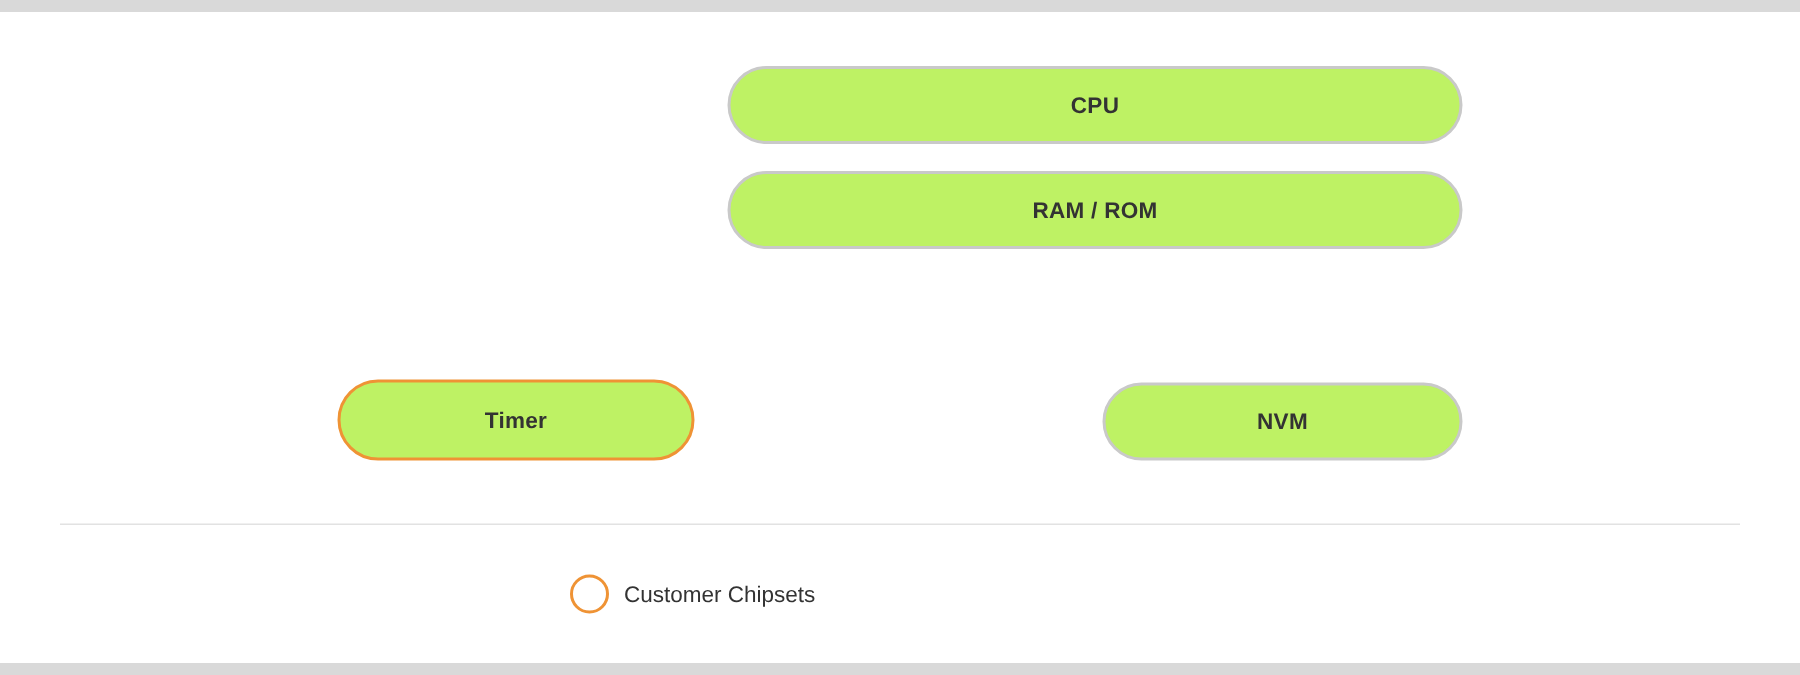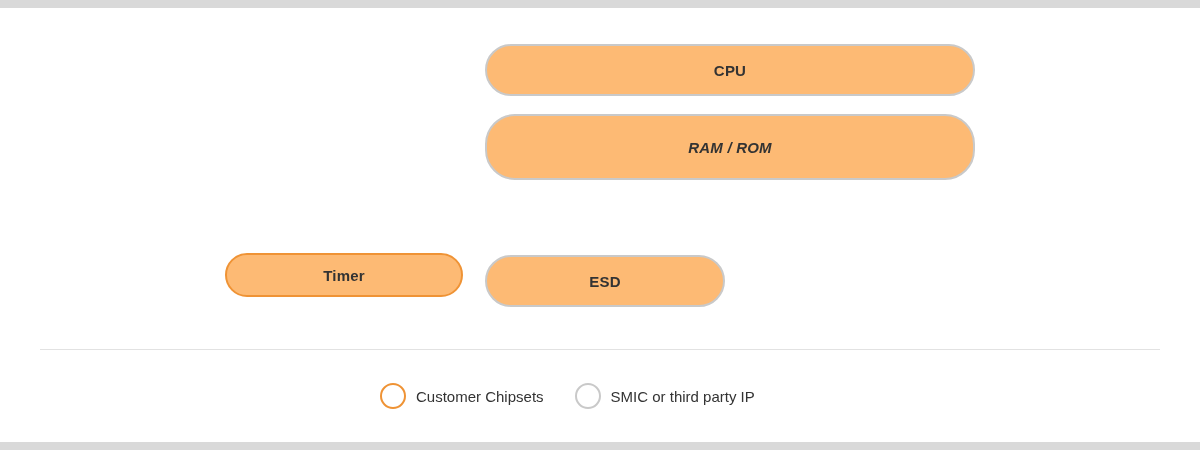--- a/index.html
+++ b/index.html
@@ -23,55 +23,55 @@
   }
   .edge-bar.top { top: 0; }
   .edge-bar.bottom { bottom: 0; }
 
   .node {
     position: absolute;
     display: flex;
     align-items: center;
     justify-content: center;
     box-sizing: border-box;
-    background: #fdba74;
+    background: #bef264;
     border: 2px solid var(--smic-gray, #c9c9c9);
     color: #333333;
     font-size: 15px;
     font-weight: bold;
     letter-spacing: 0.2px;
   }
   .node.customer { border-color: var(--customer-orange, #ef9335); }
   .pill { border-radius: 30px; }
   .circle { border-radius: 50%; }
 
   .node-analog { left: 225px; top: 38px;  width: 238px; height: 204px; }
   .node-cpu    { left: 485px; top: 44px;  width: 490px; height: 52px; }
-  .node-ram    { left: 485px; top: 114px; width: 490px; height: 66px; font-style: italic; }
+  .node-ram    { left: 485px; top: 114px; width: 490px; height: 52px; }
   .node-bus    { left: 485px; top: 183px; width: 490px; height: 54px; }
-  .node-timer  { left: 225px; top: 253px; width: 238px; height: 44px; }
+  .node-timer  { left: 225px; top: 253px; width: 238px; height: 54px; }
   .node-esd    { left: 485px; top: 255px; width: 240px; height: 52px; }
   .node-nvm    { left: 735px; top: 255px; width: 240px; height: 52px; }
 
   .divider {
     position: absolute;
     left: 40px;
     top: 349px;
     width: 1120px;
     height: 1px;
     background: #e2e2e2;
   }
 
   .legend {
     position: absolute;
     left: 380px;
     top: 383px;
     display: flex;
     align-items: center;
-    gap: 31px;
+    gap: 44px;
   }
   .legend-item {
     display: flex;
     align-items: center;
     gap: 10px;
   }
   .legend-dot {
     width: 26px;
     height: 26px;
     border-radius: 50%;
@@ -94,31 +94,27 @@
   <div class="edge-bar top"></div>
 
 
   <div class="node pill node-cpu">CPU</div>
 
   <div class="node pill node-ram">RAM / ROM</div>
 
 
   <div class="node pill customer node-timer">Timer</div>
 
-  <div class="node pill node-esd">ESD</div>
 
+  <div class="node pill node-nvm">NVM</div>
 
   <div class="divider"></div>
 
   <div class="legend">
     <div class="legend-item">
       <span class="legend-dot customer"></span>
       <span class="legend-label">Customer Chipsets</span>
     </div>
-    <div class="legend-item">
-      <span class="legend-dot"></span>
-      <span class="legend-label">SMIC or third party IP</span>
-    </div>
   </div>
 
   <div class="edge-bar bottom"></div>
 
 </div>
 
 </body></html>

